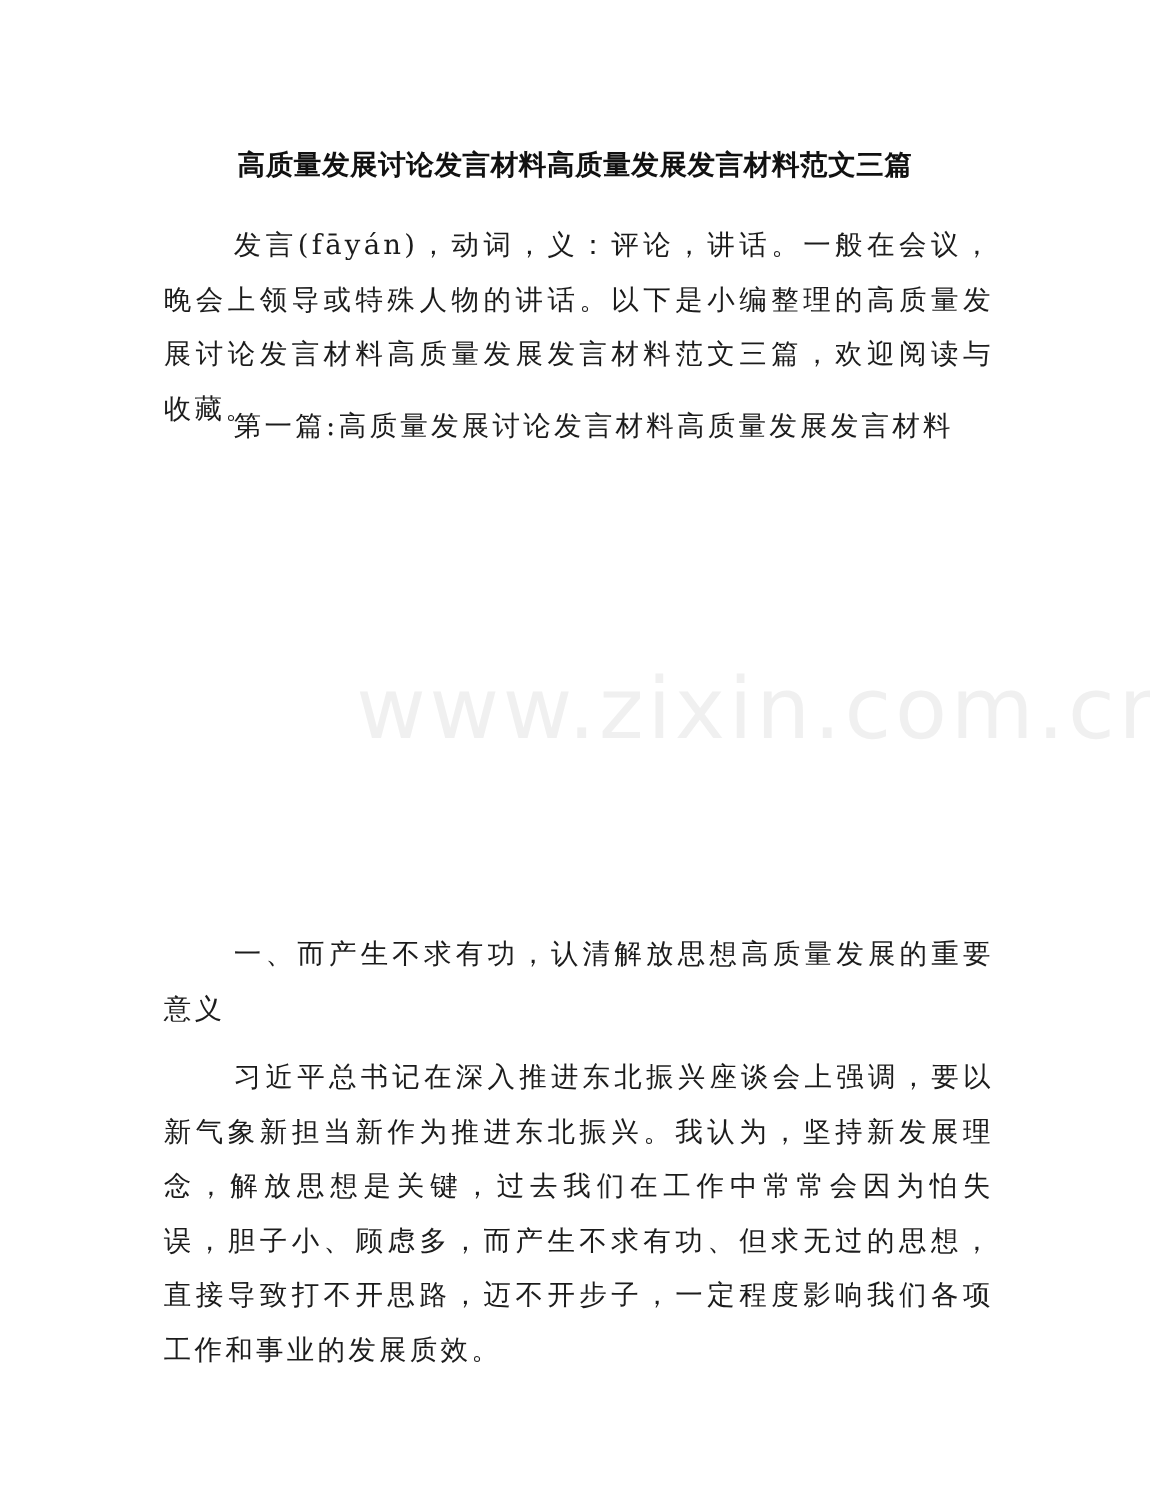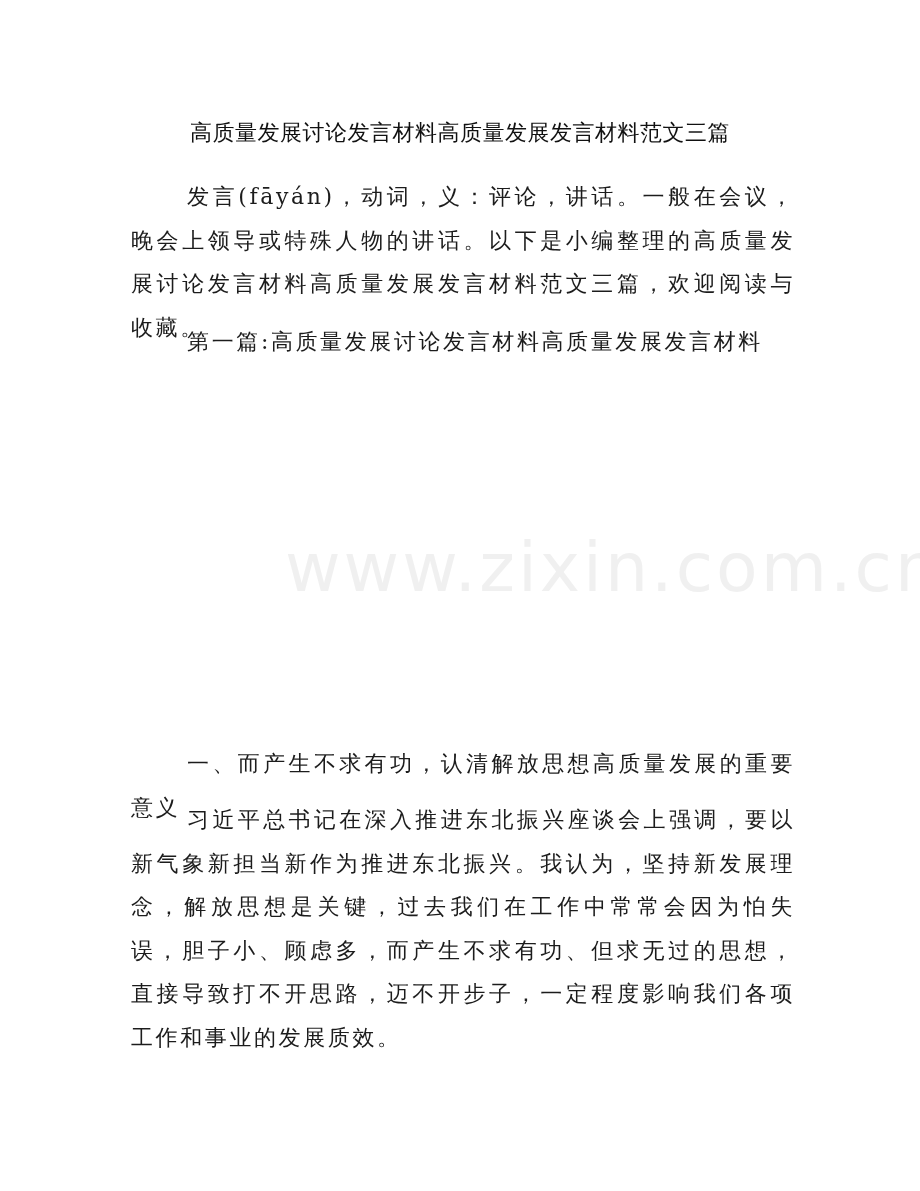--- a/index.html
+++ b/index.html
@@ -21,21 +21,21 @@
       width: 920px;
       height: 1191px;
     }
     .doc-title {
       position: absolute;
       left: 0;
       top: 113px;
       width: 920px;
       text-align: center;
       font-family: "DejaVu Sans", "Liberation Sans", sans-serif;
-      font-weight: normal;
+      font-weight: bold;
       font-size: 22px;
       line-height: 40px;
       letter-spacing: 0.5px;
       color: #111111;
     }
     .body-text {
       position: absolute;
       left: 131px;
       width: 664px;
       font-size: 22px;
@@ -45,21 +45,21 @@
       color: #1c1c1c;
     }
     .para {
       margin: 0;
       text-indent: 2.55em;
     }
     .p1 { top: 175px; }
     .p2 { top: 320px; }
     .p3 { top: 372px; }
     .p4 { top: 742px; }
-    .p5 { top: 798px; }
+    .p5 { top: 841px; }
     .watermark {
       position: absolute;
       left: 285px;
       top: 528px;
       font-family: "DejaVu Sans", "Liberation Sans", sans-serif;
       font-size: 68px;
       letter-spacing: 3px;
       color: rgba(200, 200, 200, 0.28);
       pointer-events: none;
       white-space: nowrap;

